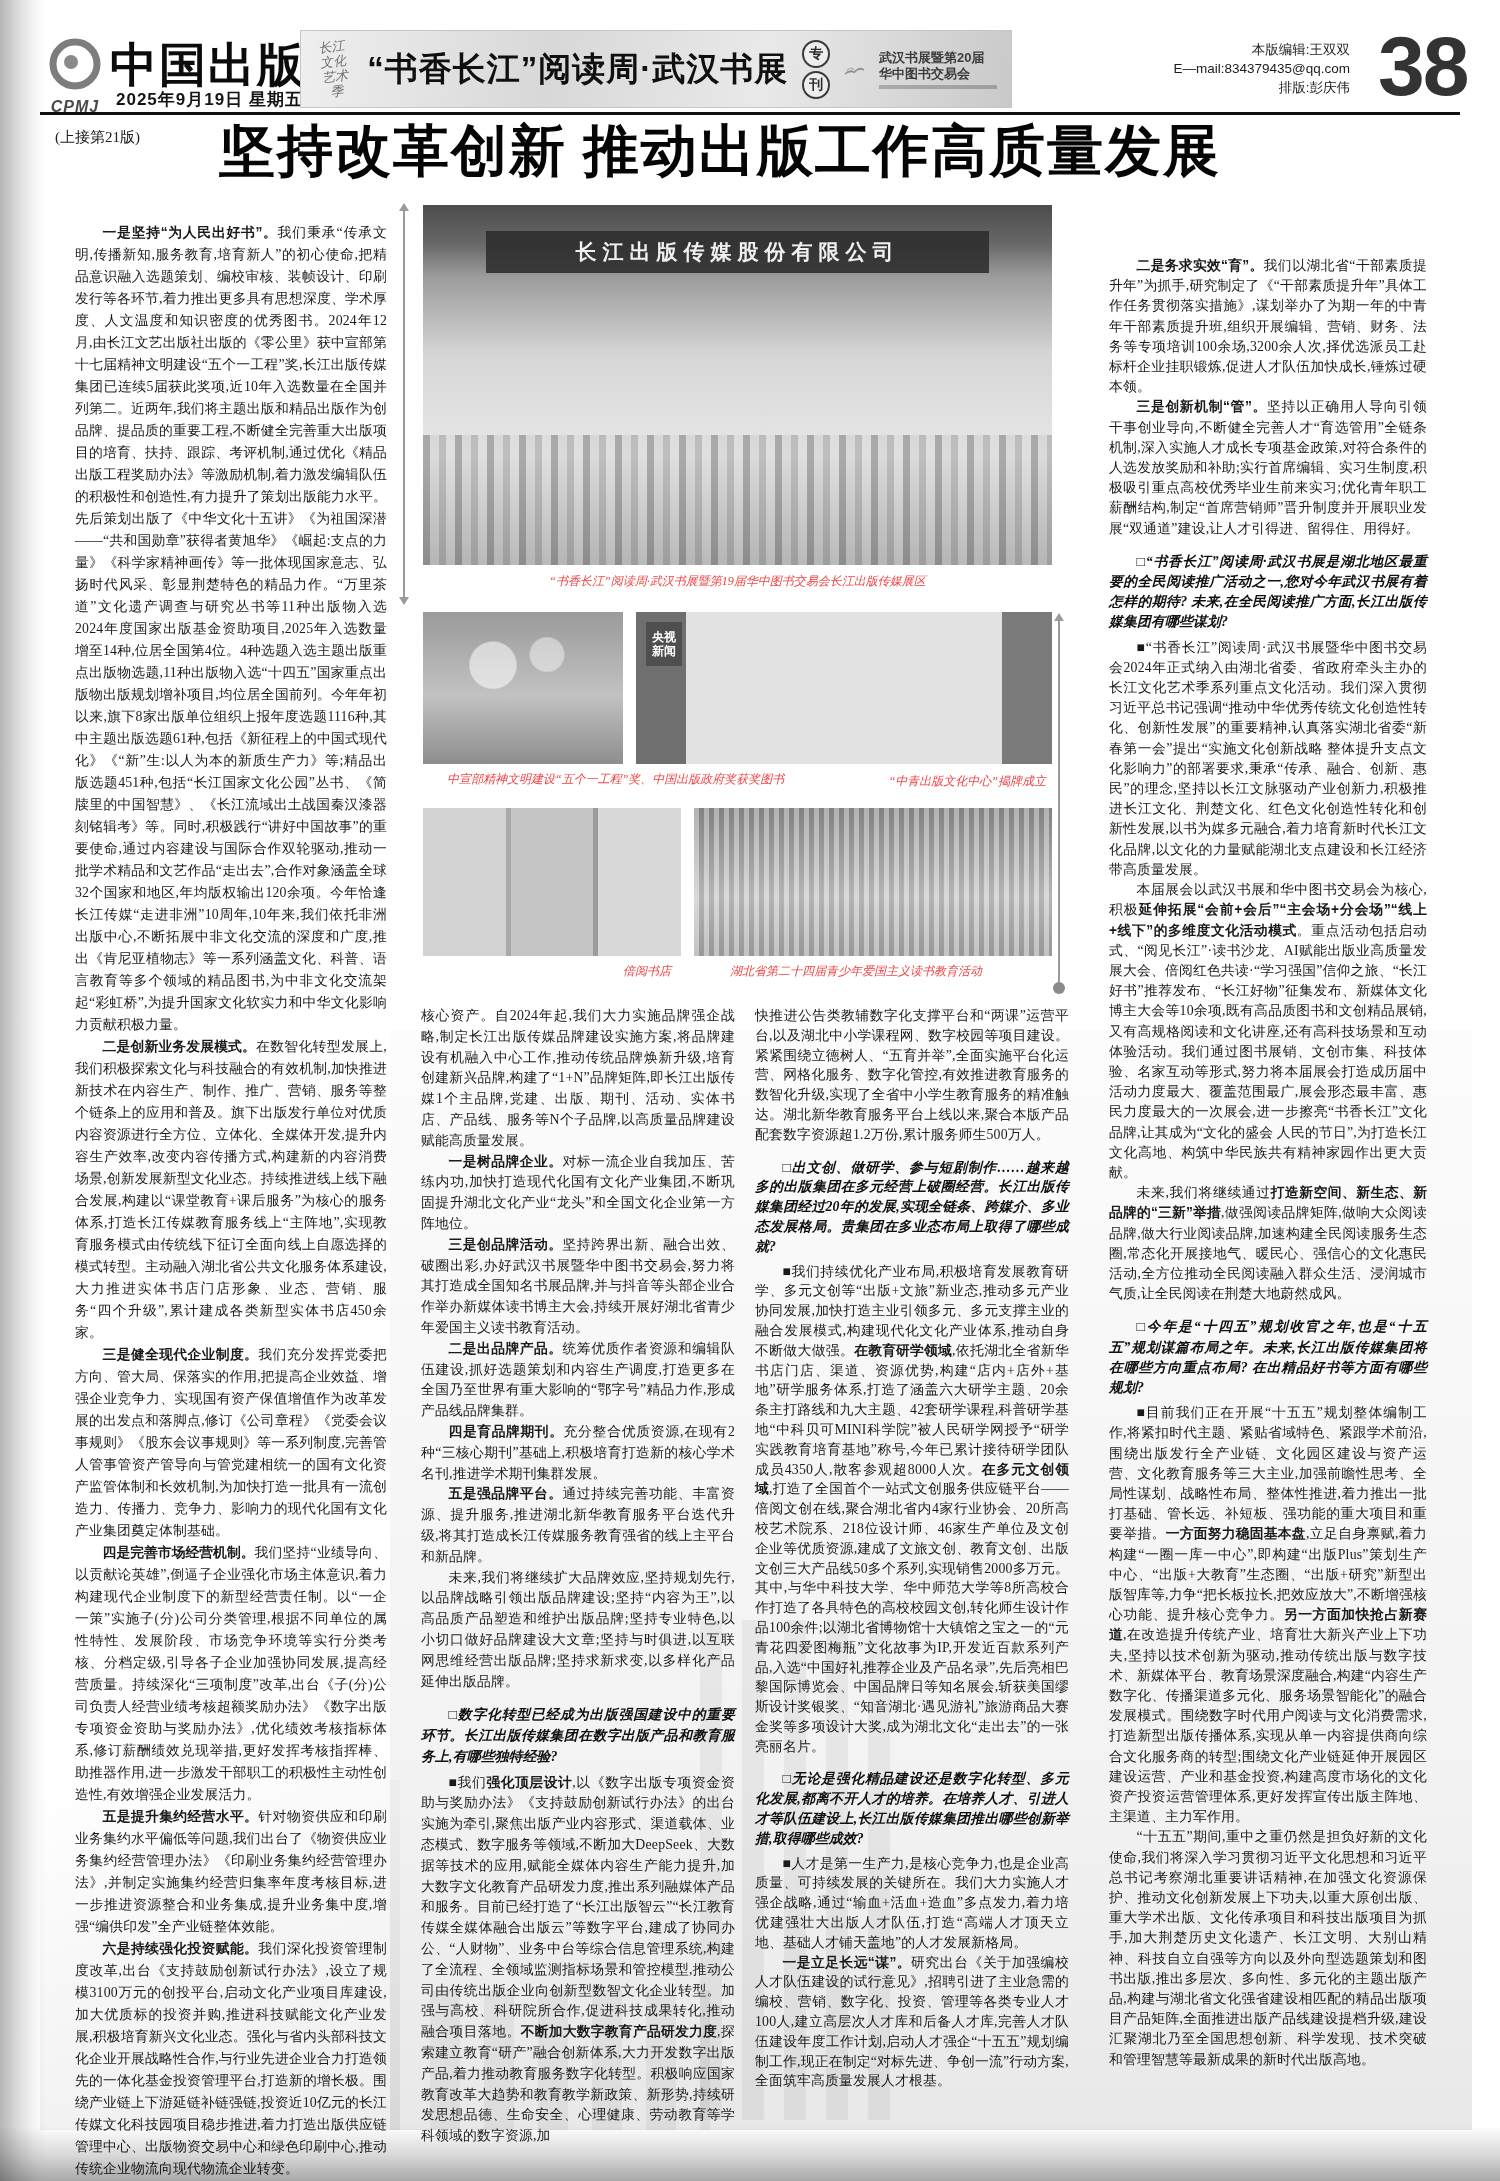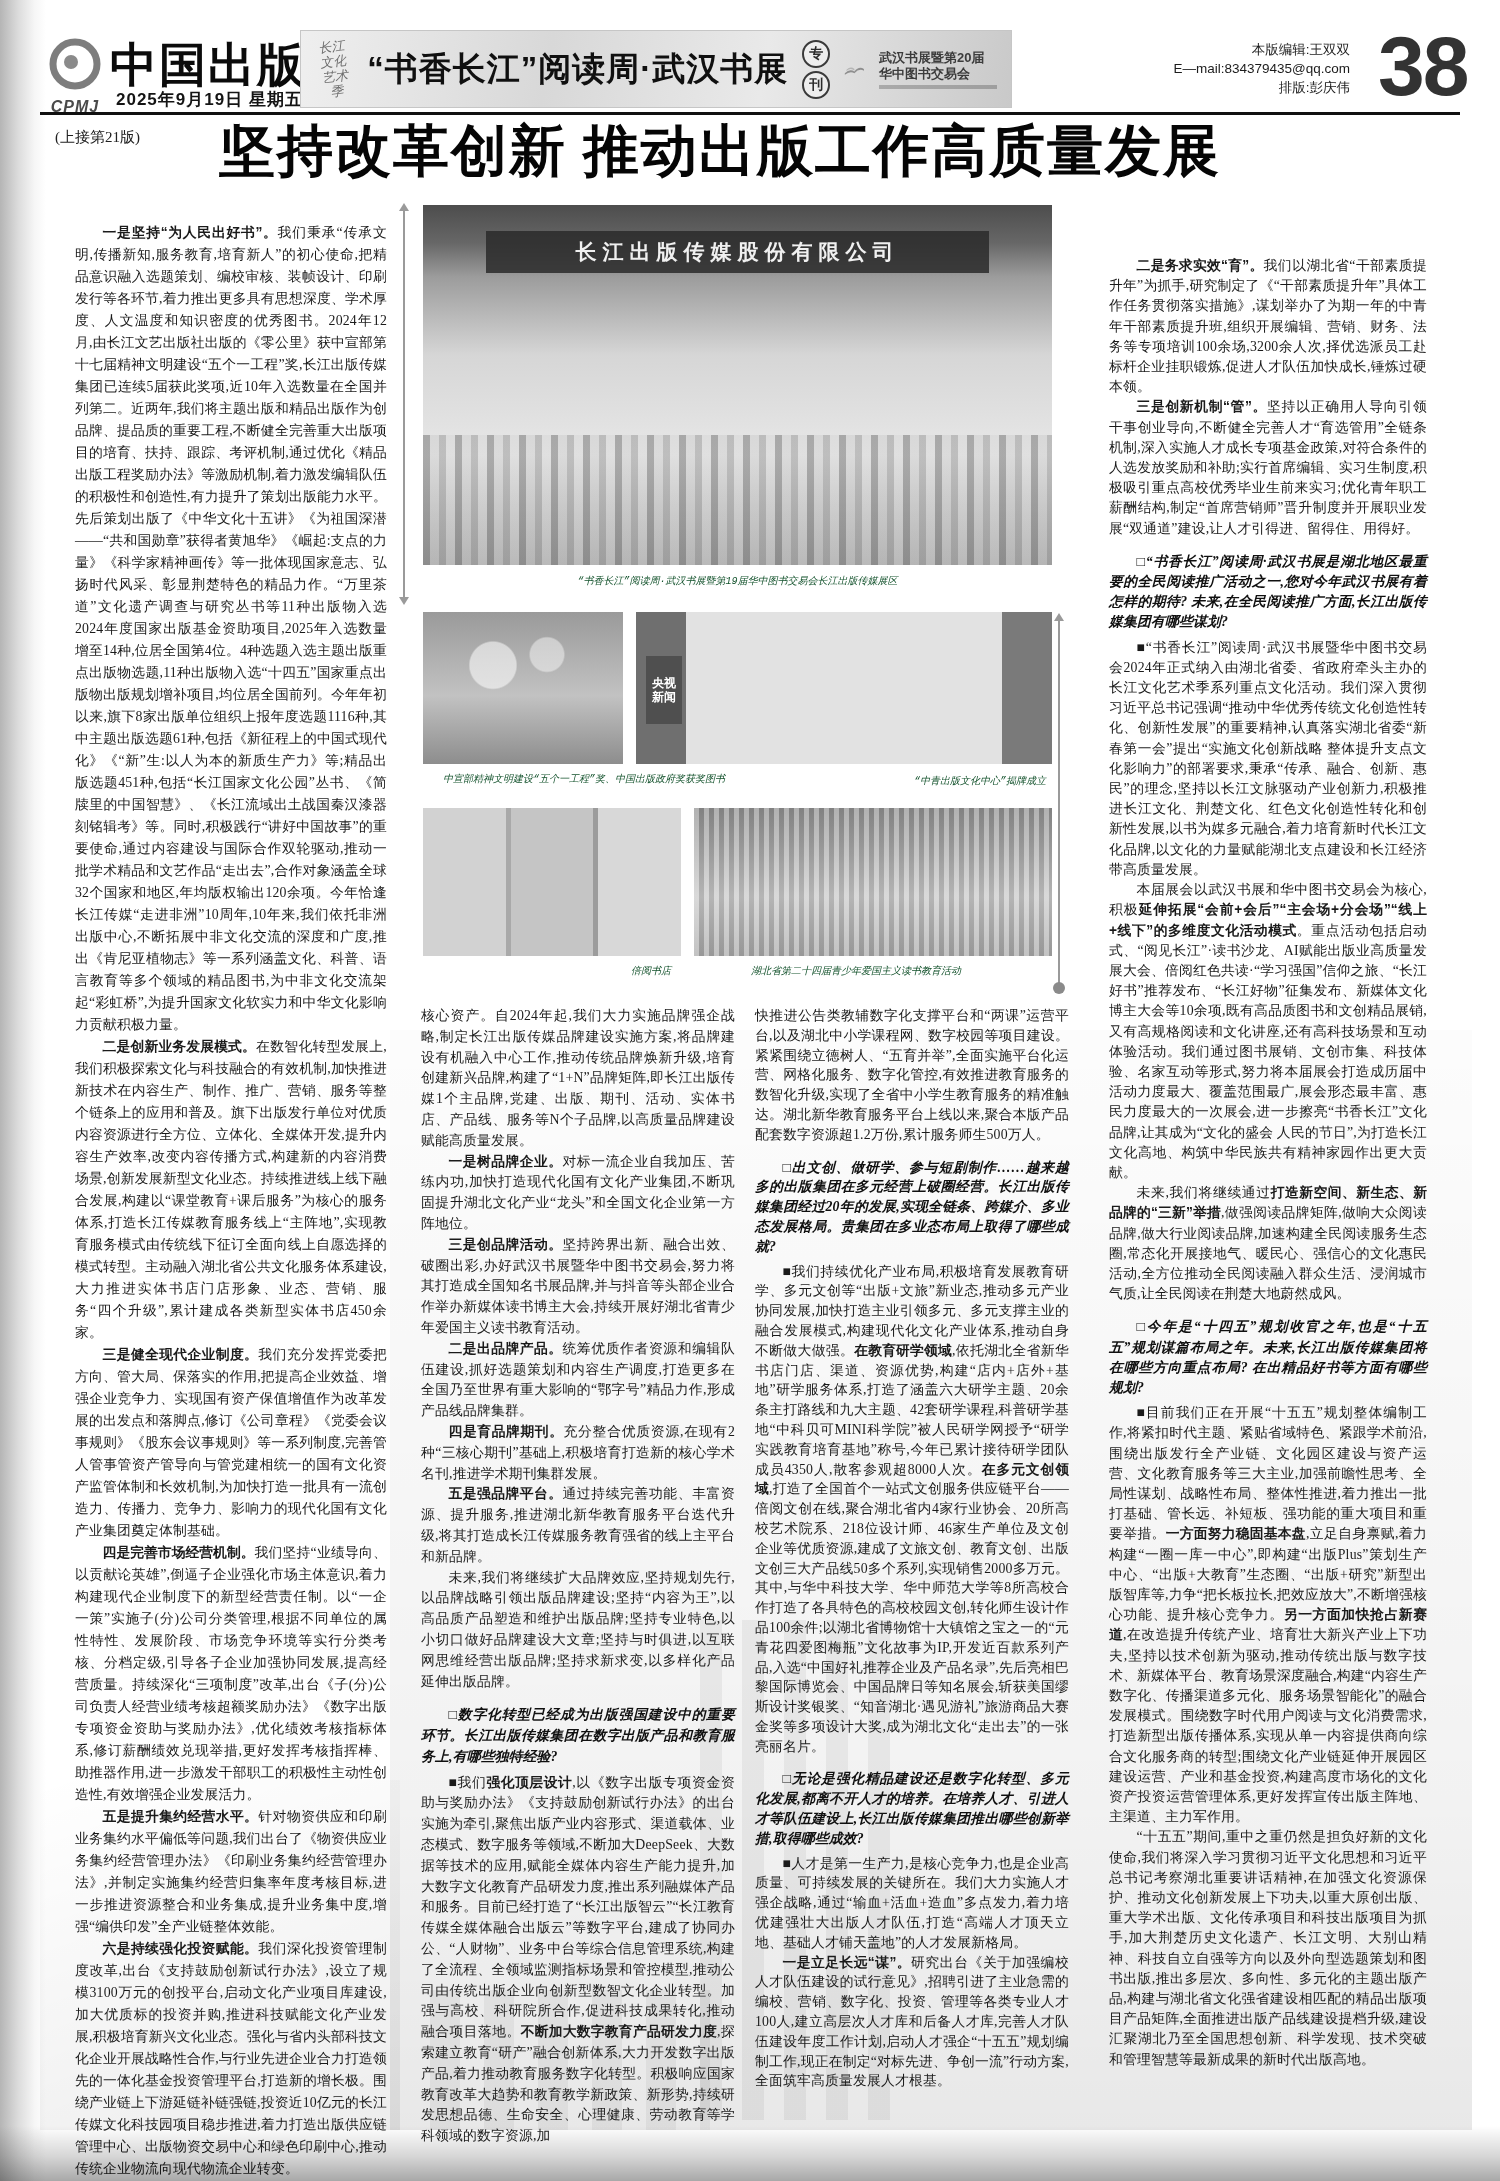--- a/index.html
+++ b/index.html
@@ -64,28 +64,28 @@
      rgba(60,60,60,0.24) 16px 23px,rgba(160,160,160,0.10) 23px 32px);}
   .p2{left:423px;top:612px;width:200px;height:152px;
      background:radial-gradient(circle at 35% 35%,rgba(255,255,255,0.55) 0 14%,rgba(255,255,255,0) 15%),
      radial-gradient(circle at 62% 28%,rgba(255,255,255,0.45) 0 10%,rgba(255,255,255,0) 11%),
      linear-gradient(180deg,#9a9a9a 0,#c2c2c2 55%,#8d8d8d 100%);}
   .p3{left:636px;top:612px;width:416px;height:152px;
      background:linear-gradient(90deg,#6f6f6f 0 12%,#e2e2e2 12% 88%,#7a7a7a 88% 100%),
      linear-gradient(180deg,#bdbdbd,#d9d9d9);}
   .p3-badge{position:absolute;left:10px;top:10px;background:#4f4f4f;color:#fff;
      font-family:"Liberation Sans",sans-serif;font-size:12px;line-height:14px;font-weight:bold;
-     padding:20px 6px;text-align:center;margin-top:34px;}
+     padding:8px 6px;text-align:center;}
   .p4{left:423px;top:808px;width:258px;height:148px;
      background:linear-gradient(90deg,#d2d2d2 0 32%,#a9a9a9 32% 34%,#c5c5c5 34% 66%,#9c9c9c 66% 68%,#d8d8d8 68% 100%),
      linear-gradient(180deg,rgba(255,255,255,0.4),rgba(0,0,0,0.18));}
   .p5{left:694px;top:808px;width:358px;height:148px;
      background:repeating-linear-gradient(90deg,rgba(255,255,255,0.30) 0 5px,rgba(0,0,0,0.10) 5px 10px),
      linear-gradient(180deg,#909090 0,#c9c9c9 60%,#a8a8a8 100%);}
-  .caption{position:absolute;font-size:10px;color:#14532d;font-style:italic;line-height:19px;font-family:Liberation Mono, monospace;}
+  .caption{position:absolute;font-size:12px;color:#ef4444;font-style:italic;line-height:19px;}
   .cap1{left:423px;top:572px;width:629px;text-align:center;}
   .cap2{left:423px;top:770px;width:520px;text-align:left;text-indent:2em;}
   .cap3{left:636px;top:772px;width:416px;text-align:right;padding-right:6px;box-sizing:border-box;}
   .cap4{left:423px;top:962px;width:258px;text-align:right;padding-right:10px;box-sizing:border-box;}
   .cap5{left:660px;top:962px;width:392px;text-align:center;}
 
   
   .vrule-left{position:absolute;left:403px;top:206px;width:2px;height:396px;background:#9a9a9a;}
   .vrule-left::before{content:"";position:absolute;left:-4px;top:-8px;border:5px solid transparent;border-bottom:8px solid #9a9a9a;}
   .vrule-left::after{content:"";position:absolute;left:-4px;bottom:-8px;border:5px solid transparent;border-top:8px solid #9a9a9a;}

